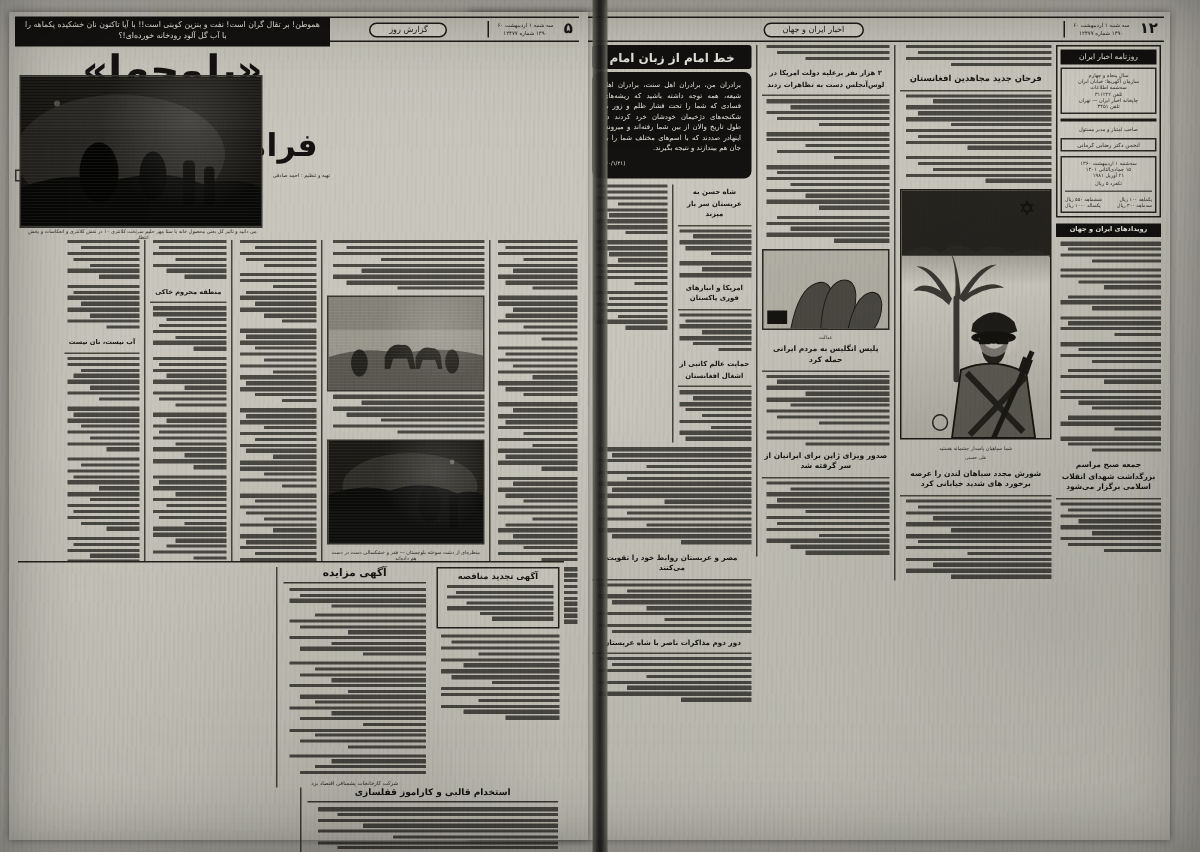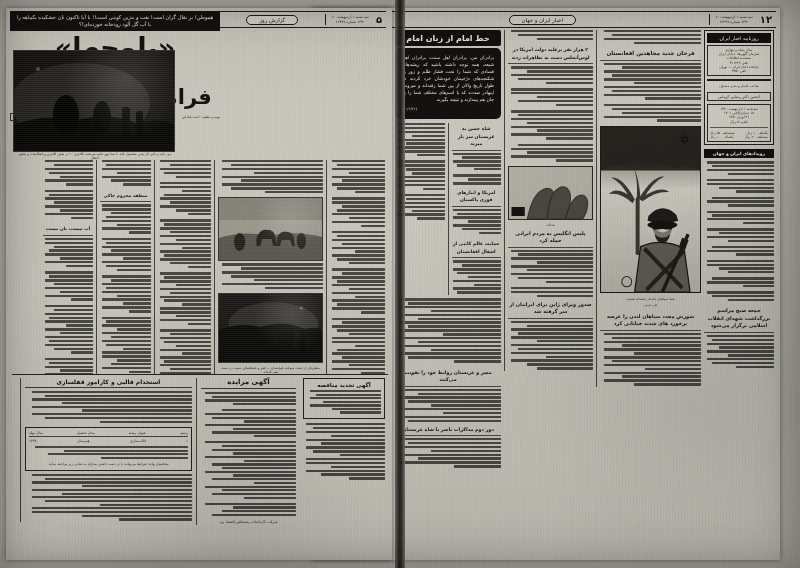--- a/index.html
+++ b/index.html
@@ -891,21 +891,21 @@
             <i class="s5"></i>
             <i class="s9"></i>
             <i class="s8"></i>
           <i class="s6"></i>
             <i class="s9"></i>
         </div>
       </div>
 
     </div>
 
-    <div style="position:absolute;bottom:6px;right:4px;left:6px;height:176px;background:#cbc9bf;
+    <div style="position:absolute;bottom:6px;right:16px;left:6px;height:176px;background:#cbc9bf;
                 border-top:1.4px solid #26241f;padding-top:3px;">
 
       <div class="col" style="width:88px;padding:0 3px;">
         <div class="boxad">
           <div class="ttl">آگهی تجدید مناقصه</div>
           <div class="lines" style="--lh:2.2px;--gap:1.4px;">
             <i class="s9"></i>
               <i class="s8"></i>
               <i class="s9"></i>
               <i class="s7"></i>

